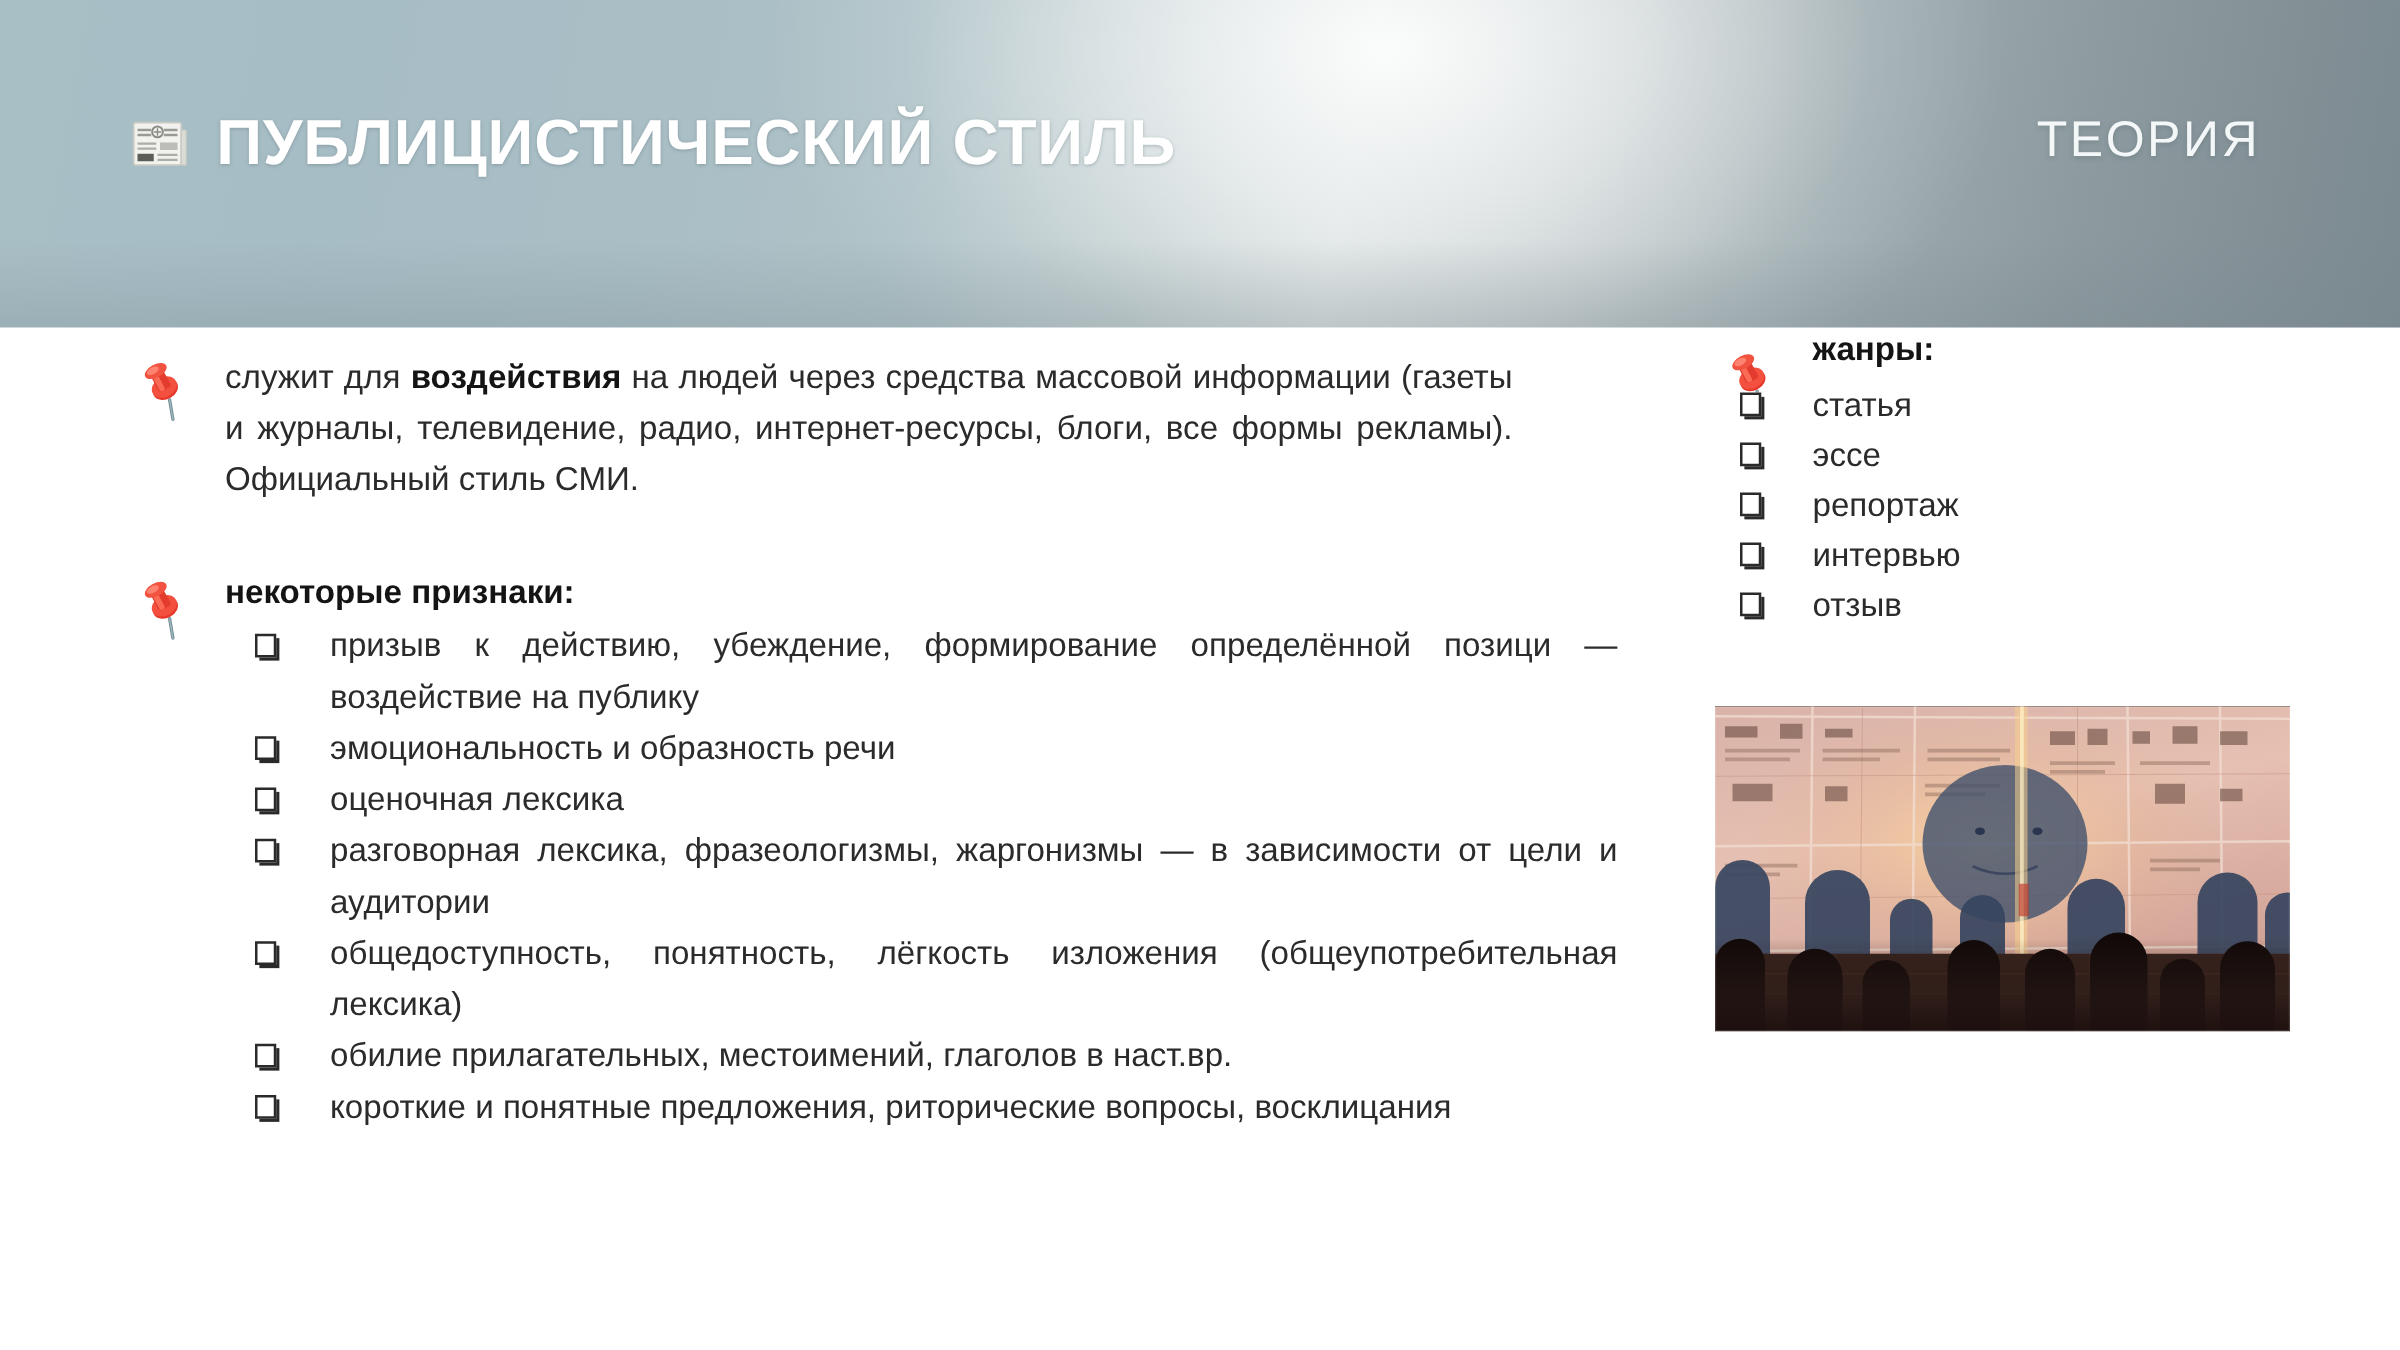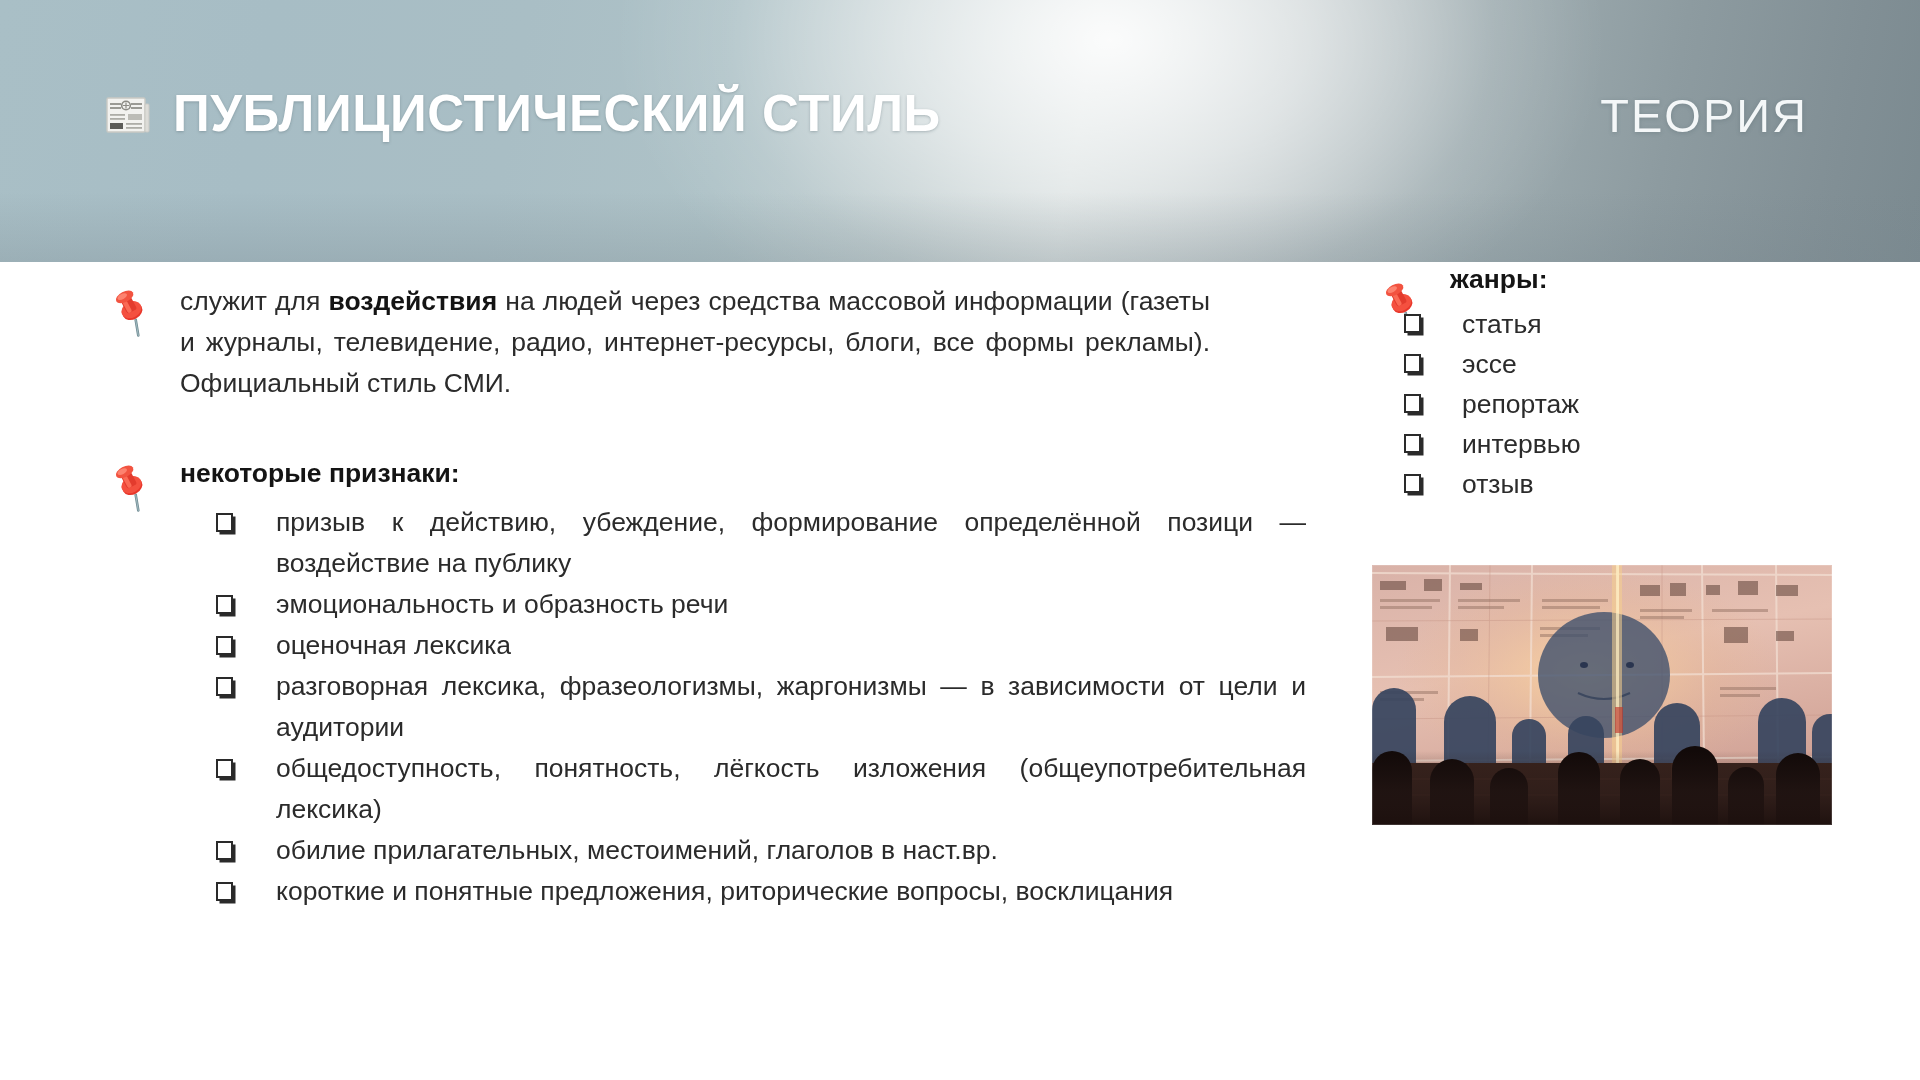--- a/index.html
+++ b/index.html
@@ -83,21 +83,21 @@
     color: #ffffff;
     letter-spacing: 0.6px;
     line-height: 1;
     white-space: nowrap;
     text-shadow: 0 1px 3px rgba(70,88,96,0.35);
   }
   .slide-kicker {
     position: absolute;
     right: 112px;
     top: 92px;
-    font-size: 47px;
+    font-size: 40px;
     font-weight: 300;
     color: #f4f7f8;
     letter-spacing: 2.0px;
     line-height: 1;
     white-space: nowrap;
     text-shadow: 0 1px 4px rgba(70,88,96,0.30);
   }
 
   
   .content {
@@ -143,21 +143,21 @@
   .signs-heading {
     font-size: 26.5px;
     font-weight: 700;
     color: #141414;
     line-height: 34px;
     margin: 0 0 6px 0;
   }
 
   ul.checklist {
     list-style: none;
-    margin: 12px;
+    margin: 0;
     padding: 0;
   }
   ul.checklist > li {
     position: relative;
     padding-left: 84px;
     font-size: 26.5px;
     line-height: 41px;
     color: #2b2b2b;
     text-align: justify;
   }

